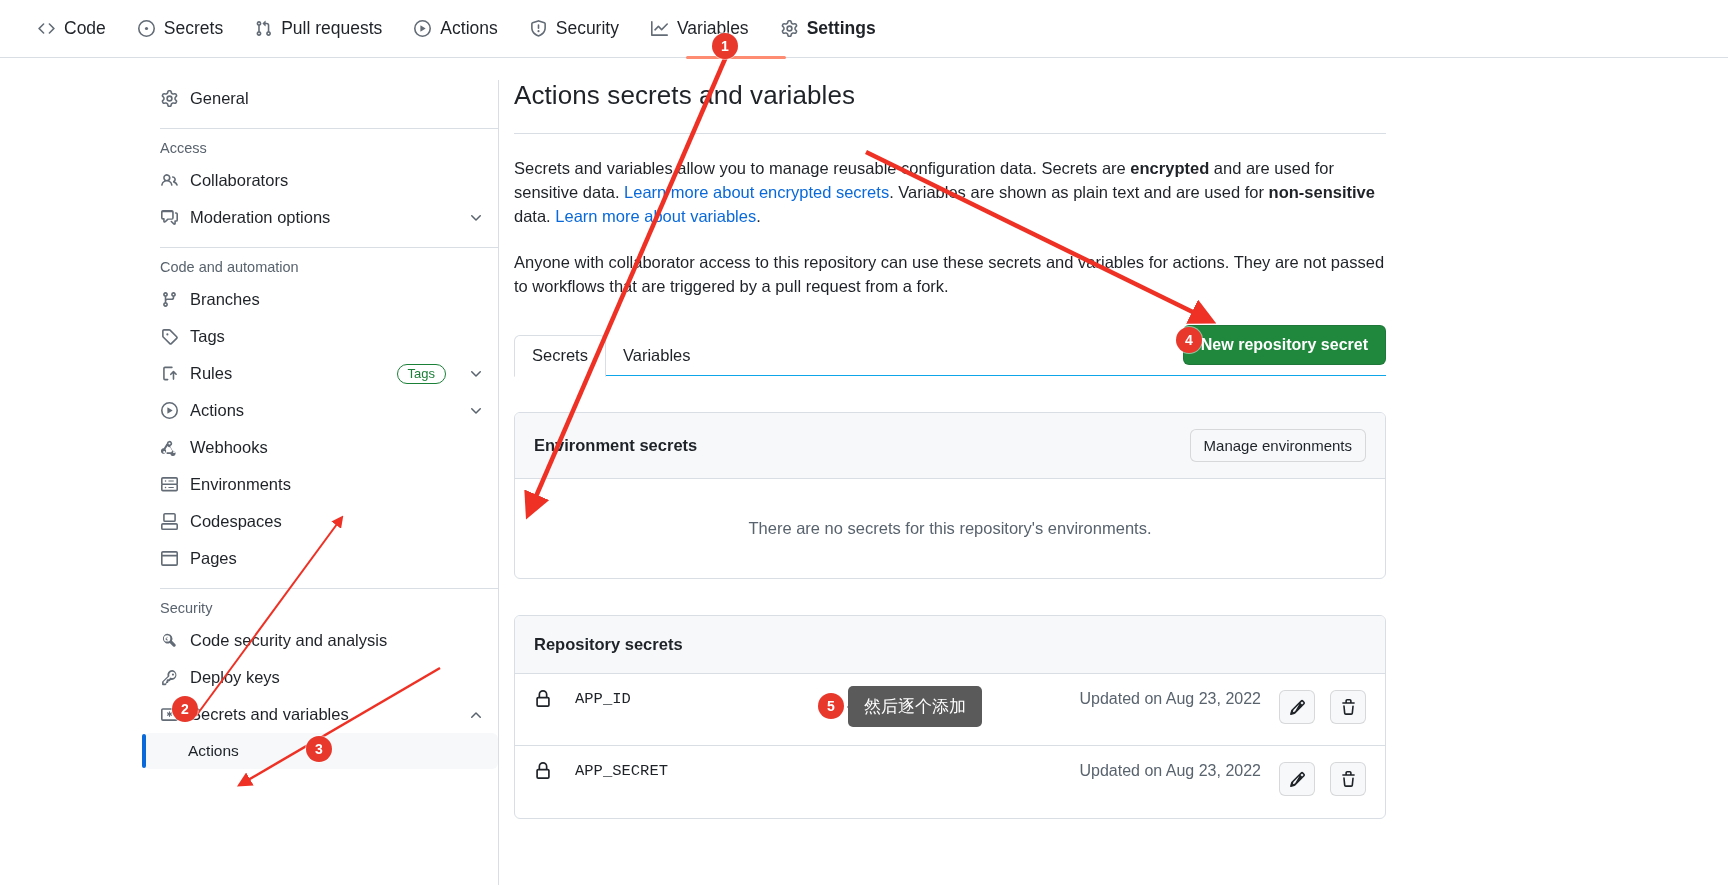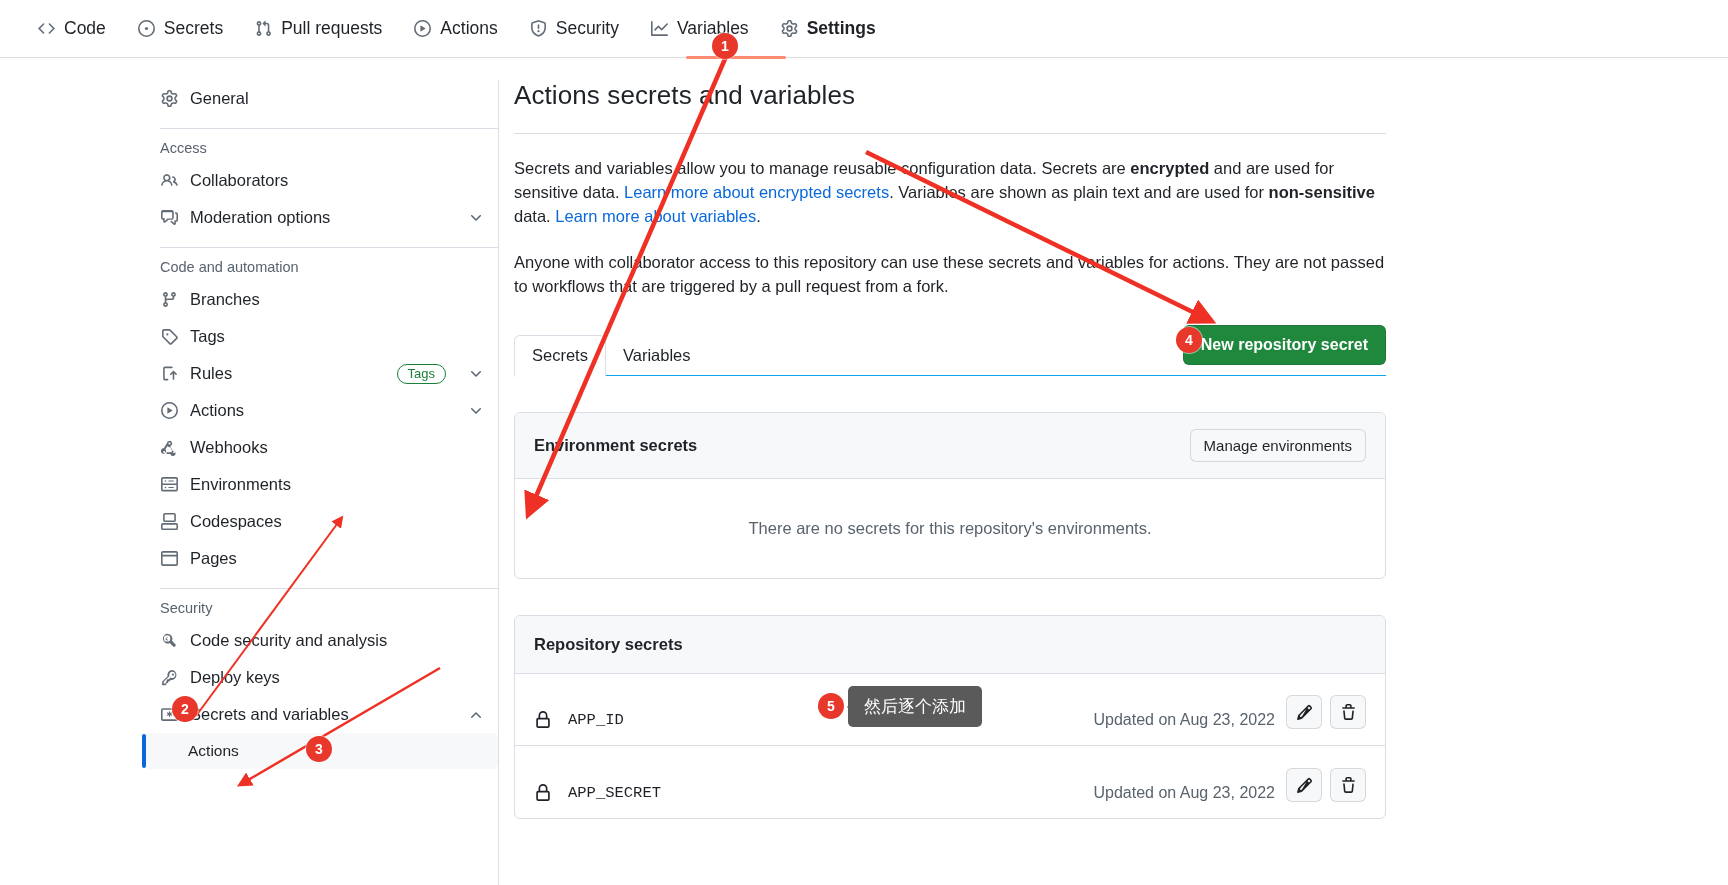--- a/index.html
+++ b/index.html
@@ -141,23 +141,24 @@
   .btn-outline {
     font-size: 15px; color: #1f2328; background: #f6f8fa;
     border: 1px solid rgba(31,35,40,0.15); border-radius: 6px;
     padding: 7px 13px; cursor: pointer; white-space: nowrap;
   }
   .panel-empty {
     padding: 40px 0; text-align: center;
     font-size: 16.5px; color: #59636e;
   }
   .secret-row {
-    display: flex; align-items: flex-end;
+    display: flex; align-items: flex-start;
     padding: 16px 19px; min-height: 72px;
     border-bottom: 1px solid #d8dee4;
+    gap: 7px;
   }
   .secret-row:last-child { border-bottom: none; }
   .lock-ico { color: #1f2328; display: flex; align-items: center; margin-right: 16px; }
   .secret-name {
     font-family: "Liberation Mono", monospace;
     font-size: 15.5px; color: #1f2328; flex: 1 1 auto;
   }
   .secret-updated { font-size: 16px; color: #59636e; margin-right: 3px; white-space: nowrap; }
   .icon-btn {
     width: 36px; height: 34px; border: 1px solid rgba(31,35,40,0.15);

